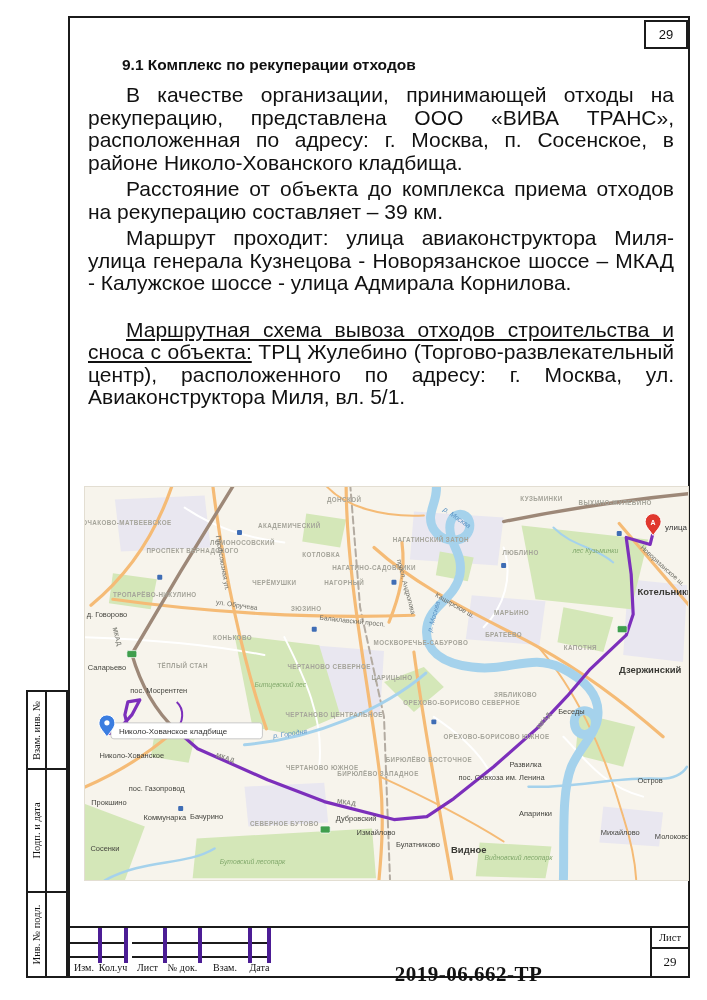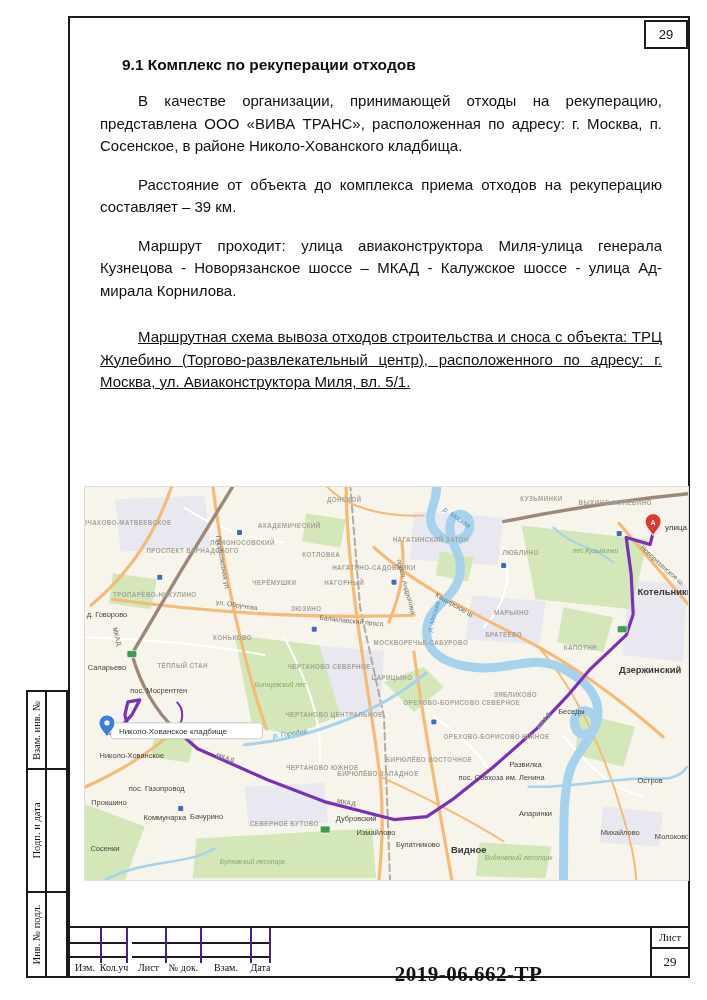--- a/index.html
+++ b/index.html
@@ -7,22 +7,22 @@
         font-family:"Liberation Sans",sans-serif;color:#111;}
   
   .frame{position:absolute;left:68px;top:16px;width:622px;height:962px;
          border:2px solid #1b1b1b;box-sizing:border-box;}
   .pagenum-box{position:absolute;top:2px;right:0;width:44px;height:29px;
          border:2px solid #1b1b1b;box-sizing:border-box;display:flex;align-items:center;justify-content:center;
          font-size:13px;background:#fff;}
   
   .content{position:absolute;left:14px;right:10px;top:38px;}
   .content h2{margin:0 0 10px 38px;font-size:15.5px;font-weight:700;}
-  .content p{margin:16px;font-size:15px;line-height:22.5px;text-align:justify;text-indent:38px;}
-  .content p.gap{margin-top:24px;text-decoration:underline;}
+  .content p{margin:4px;font-size:21px;line-height:22.5px;text-align:justify;text-indent:38px;}
+  .content p.gap{margin-top:24px;}
   
   .map-fig{position:absolute;left:15px;top:469px;width:603px;height:393px;overflow:hidden;
            outline:1px solid #e3ded2;background:#f7f4ec;}
   .map-fig svg{display:block;}
   .ml-d{font:600 6.3px "Liberation Sans",sans-serif;fill:#a5a49a;letter-spacing:.4px;text-anchor:middle;}
   .ml-t{font:7.5px "Liberation Sans",sans-serif;fill:#45453f;text-anchor:middle;}
   .ml-T{font:600 9.5px "Liberation Sans",sans-serif;fill:#393934;text-anchor:middle;}
   .ml-w{font:italic 7px "Liberation Sans",sans-serif;fill:#5b93c4;text-anchor:middle;}
   .ml-p{font:italic 6.8px "Liberation Sans",sans-serif;fill:#82a96c;text-anchor:middle;}
   .ml-s{font:6.8px "Liberation Sans",sans-serif;fill:#6e6e66;text-anchor:middle;}
@@ -32,21 +32,21 @@
   .ml-al{font:8px "Liberation Sans",sans-serif;fill:#333;}
   
   .sidebar{position:absolute;left:26px;top:690px;width:42px;height:288px;}
   .sb-cell{position:absolute;left:0;width:42px;border:2px solid #1b1b1b;box-sizing:border-box;display:flex;}
   .sb-label{width:17px;border-right:2px solid #1b1b1b;display:flex;align-items:center;justify-content:center;}
   .sb-label span{transform:rotate(-90deg);white-space:nowrap;
                  font:10.5px "Liberation Serif",serif;color:#111;}
   .sb-val{flex:1;}
   
   .titleblock{position:absolute;left:0;bottom:0;right:0;height:50px;border-top:2px solid #1b1b1b;box-sizing:border-box;background:#fff;}
-  .tb-col{position:absolute;top:0;bottom:13px;border-right:2px solid #4c1d95;box-sizing:border-box;}
+  .tb-col{position:absolute;top:0;bottom:13px;border-right:4px solid #4c1d95;box-sizing:border-box;}
   .tb-col .r1{height:16px;border-bottom:2px solid #1b1b1b;box-sizing:border-box;}
   .tb-col .r2{height:14px;border-bottom:2px solid #1b1b1b;box-sizing:border-box;}
   .tb-col .r3{height:18px;display:flex;align-items:center;justify-content:center;
               font:10px "Liberation Serif",serif;}
   .tb-center{position:absolute;top:0;bottom:0;left:217px;right:38px;display:flex;align-items:center;justify-content:center;
              font:700 21px "Liberation Serif",serif;letter-spacing:.5px;margin-top:44px;}
   .tb-right{position:absolute;top:0;bottom:0;right:0;width:38px;border-left:2px solid #1b1b1b;box-sizing:border-box;}
   .tb-right .lst{height:21px;border-bottom:2px solid #1b1b1b;box-sizing:border-box;display:flex;align-items:center;justify-content:center;
                  font:10.5px "Liberation Serif",serif;}
   .tb-right .num{height:26px;display:flex;align-items:center;justify-content:center;font:13px "Liberation Serif",serif;}

